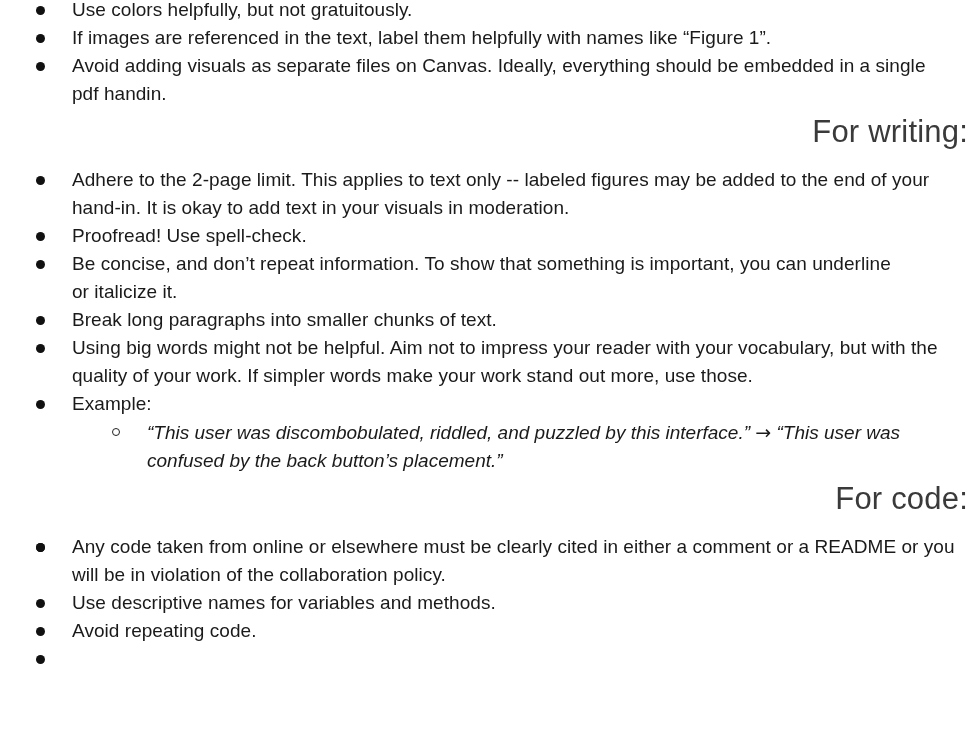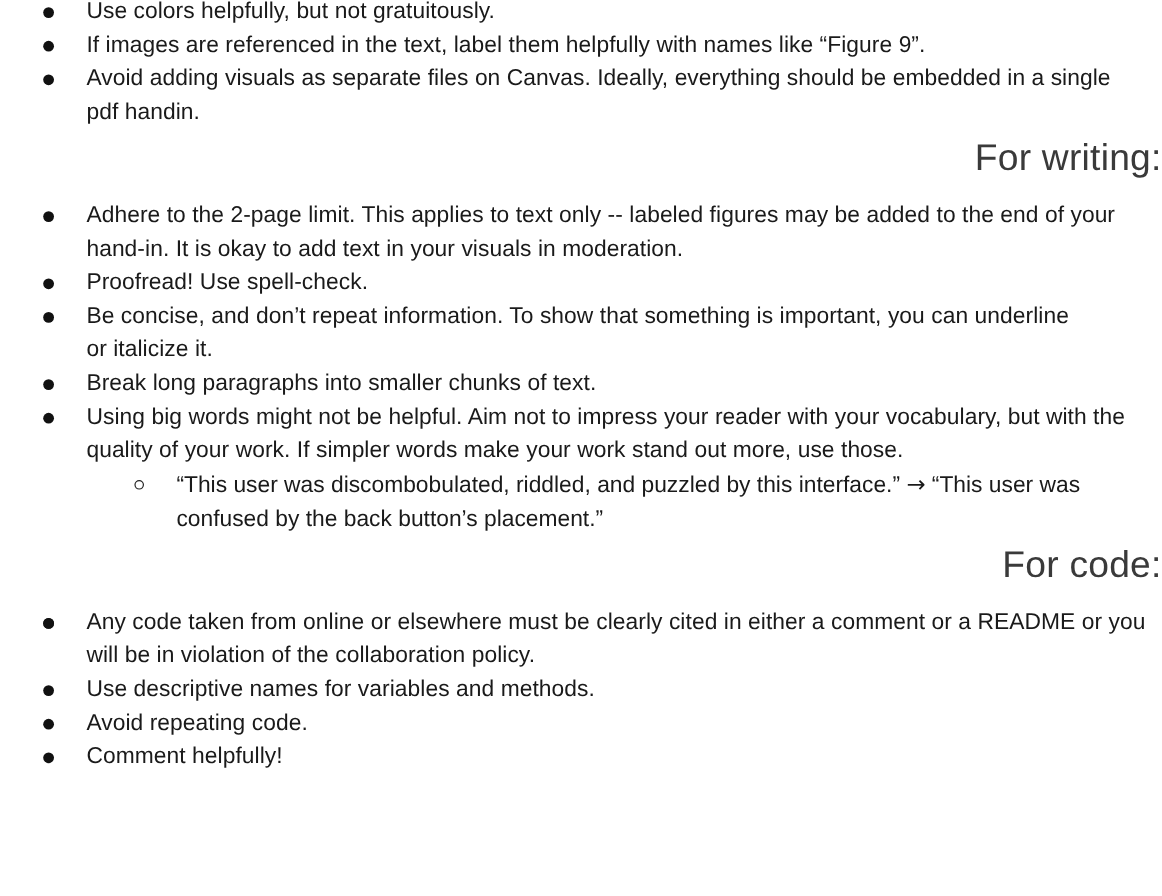--- a/index.html
+++ b/index.html
@@ -42,20 +42,21 @@
       width: 9px;
       height: 9px;
       border-radius: 50%;
       background: #111111;
     }
     .sub {
       position: relative;
       padding-left: 147px;
       font-size: 19px;
       line-height: 28px;
+      font-style: italic;
     }
     .sub .ring {
       position: absolute;
       left: 112px;
       top: 10px;
       width: 6px;
       height: 6px;
       border-radius: 50%;
       border: 1.3px solid #222222;
     }
@@ -77,21 +78,21 @@
 
 <div class="doc">
 
   <ul class="bullets">
     <li class="item">
       <span class="dot"></span>
       <span>Use colors helpfully, but not gratuitously.</span>
     </li>
     <li class="item">
       <span class="dot"></span>
-      <span>If images are referenced in the text, label them helpfully with names like “Figure 9”.</span>
+      <span>If images are referenced in the text, label them helpfully with names like “Figure 1”.</span>
     </li>
     <li class="item" style="padding-right:28px">
       <span class="dot"></span>
       <span>Avoid adding visuals as separate files on Canvas. Ideally, everything should be embedded in a single pdf handin.</span>
     </li>
   </ul>
 
   <div style="height:4px"></div>
 
   <h2 class="section">For writing:</h2>
@@ -110,20 +111,24 @@
       <span>Be concise, and don’t repeat information. To show that something is important, you can underline or italicize it.</span>
     </li>
     <li class="item">
       <span class="dot"></span>
       <span>Break long paragraphs into smaller chunks of text.</span>
     </li>
     <li class="item">
       <span class="dot"></span>
       <span>Using big words might not be helpful. Aim not to impress your reader with your vocabulary, but with the quality of your work. If simpler words make your work stand out more, use those.</span>
     </li>
+    <li class="item">
+      <span class="dot"></span>
+      <span>Example:</span>
+    </li>
     <li class="sub" style="padding-right:20px">
       <span class="ring"></span>
       <span>“This user was discombobulated, riddled, and puzzled by this interface.”</span>
       <span class="arrow">→</span>
       <span>“This user was confused by the back button’s placement.”</span>
     </li>
   </ul>
 
   <div style="height:4px"></div>
 
@@ -140,16 +145,15 @@
     <li class="item">
       <span class="dot"></span>
       <span>Use descriptive names for variables and methods.</span>
     </li>
     <li class="item">
       <span class="dot"></span>
       <span>Avoid repeating code.</span>
     </li>
     <li class="item">
       <span class="dot"></span>
-      <span>Comment helpfully!</span>
     </li>
   </ul>
 </div>
 
 </body></html>

